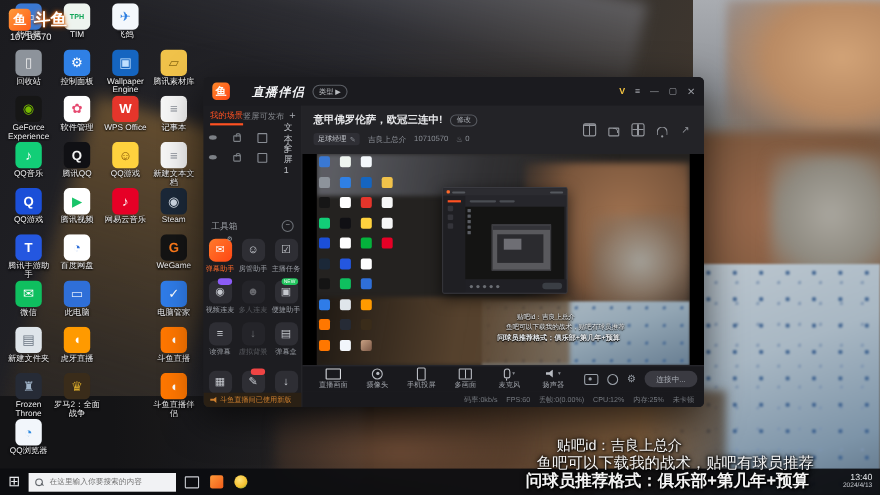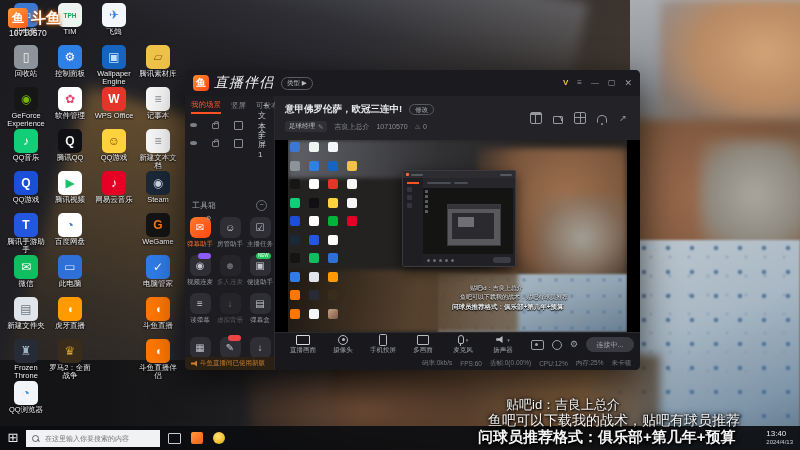--- a/index.html
+++ b/index.html
@@ -43,30 +43,30 @@
   
   .ovl{position:absolute;color:#f4f4f4;text-shadow:0 0 3px #000,1px 1px 2px #000,0 0 6px rgba(0,0,0,.8);white-space:nowrap;z-index:25;}
   #ovl1{left:506px;top:396px;font-size:13px;}
   #ovl2{left:488px;top:412px;font-size:14px;}
   #ovl3{left:478px;top:428px;font-size:15px;font-weight:bold;}
 
   
   #app{left:185px;top:70px;width:455px;height:300px;background:#202024;border-radius:5px;box-shadow:0 10px 36px rgba(0,0,0,.65);z-index:10;overflow:hidden;}
   #titlebar{position:absolute;left:0;top:0;right:0;height:26px;background:#1b1b1f;display:flex;align-items:center;padding:0 8px;box-sizing:border-box;}
   .logo-tile{width:16px;height:16px;border-radius:4px;background:linear-gradient(135deg,#ff8a2b,#ff4614);color:#fff;font-size:10px;font-weight:bold;display:flex;align-items:center;justify-content:center;}
-  .logo-text{margin-left:5px;font-size:14px;font-weight:normal;font-style:italic;color:#f2f3f5;letter-spacing:1px;}
+  .logo-text{margin-left:20px;font-size:11px;font-weight:bold;font-style:italic;color:#f2f3f5;letter-spacing:1px;}
   .logo-pill{margin-left:7px;border:1px solid #5a5d63;border-radius:8px;font-size:6.5px;color:#b9bcc0;padding:1px 5px;}
   .tb-right{margin-left:auto;display:flex;align-items:center;gap:9px;}
   .wc{font-size:8px;color:#9a9da3;line-height:1;}
   .wc.vip{color:#f5c542;font-weight:bold;}
   .wc.close{font-size:9px;}
 
   
   #sidebar{position:absolute;left:0;top:26px;width:90px;bottom:0;background:#1d1d21;border-right:1px solid #2a2a2e;box-sizing:border-box;}
-  #scene-tabs{display:flex;align-items:center;gap:10px;padding:4px 5px 2px 6px;font-size:7.5px;}
+  #scene-tabs{display:flex;align-items:center;gap:0;padding:4px 5px 2px 6px;font-size:7.5px;}
   .stab{color:#85888e;padding-bottom:2px;white-space:nowrap;}
   .stab.active{color:#ff5122;border-bottom:2px solid #ff5122;}
   .stab-add{margin-left:auto;color:#a6a9af;font-size:10px;}
   .lrow{display:flex;align-items:center;gap:15px;padding:0 5px;height:18px;color:#c3c6cb;font-size:8px;}
   .i-eye{width:7px;height:4px;border-radius:50%;background:#7c8086;flex:none;}
   .i-lock{width:5px;height:4px;border:1px solid #7c8086;border-radius:1px;position:relative;flex:none;margin-top:2px;}
   .i-lock::before{content:"";position:absolute;left:0.5px;top:-3px;width:3px;height:3px;border:1px solid #7c8086;border-bottom:none;border-radius:3px 3px 0 0;}
   .i-type{width:7px;height:7px;border:1px solid #898d94;border-radius:1px;flex:none;}
   #tbx-head{display:flex;align-items:center;margin-top:48px;padding:0 7px;font-size:8px;color:#9ca0a6;}
   .i-collapse{margin-left:auto;width:9px;height:9px;border:1px solid #6c7076;border-radius:50%;color:#9ca0a6;font-size:7px;line-height:8px;text-align:center;}
@@ -169,21 +169,21 @@
   #taskbar{position:absolute;left:0;bottom:0;width:800px;height:24px;background:rgba(12,13,16,.93);z-index:20;display:flex;align-items:center;}
   #start{width:26px;text-align:center;font-size:13px;color:#e6e8ea;line-height:24px;}
   #searchbox{width:134px;height:17px;background:#f1f2f4;display:flex;align-items:center;gap:4px;padding:0 6px;box-sizing:border-box;}
   .i-mag{width:5px;height:5px;border:1px solid #5f6368;border-radius:50%;position:relative;flex:none;}
   .i-mag::after{content:"";position:absolute;left:4px;top:4px;width:3px;height:1px;background:#5f6368;transform:rotate(45deg);}
   #searchbox input{border:none;background:transparent;outline:none;font-size:7px;color:#5f6368;width:110px;font-family:inherit;}
   #taskview{width:11px;height:9px;border:1px solid #c9ccd2;border-radius:1px;margin-left:8px;}
   .tb-app{width:12px;height:12px;border-radius:2px;margin-left:10px;}
   .tb-app.a1{background:linear-gradient(135deg,#ff9a3a,#f25d1a);}
   .tb-app.a2{border-radius:50%;background:radial-gradient(circle at 40% 35%,#ffe27a,#f5c02e 60%,#3f9e3f 100%);}
-  #clock{margin-left:auto;padding-right:7px;line-height:1.25;}
+  #clock{margin-left:auto;text-align:right;padding-right:7px;line-height:1.25;}
   #clock .t{font-size:8px;color:#e8eaed;}
   #clock .d{font-size:6px;color:#c9ccd2;}
 </style>
 </head>
 <body>
 
 <div id="stage">
 
   <div class="wp wp-base"></div>
   <div class="wp wp-beam"></div>

